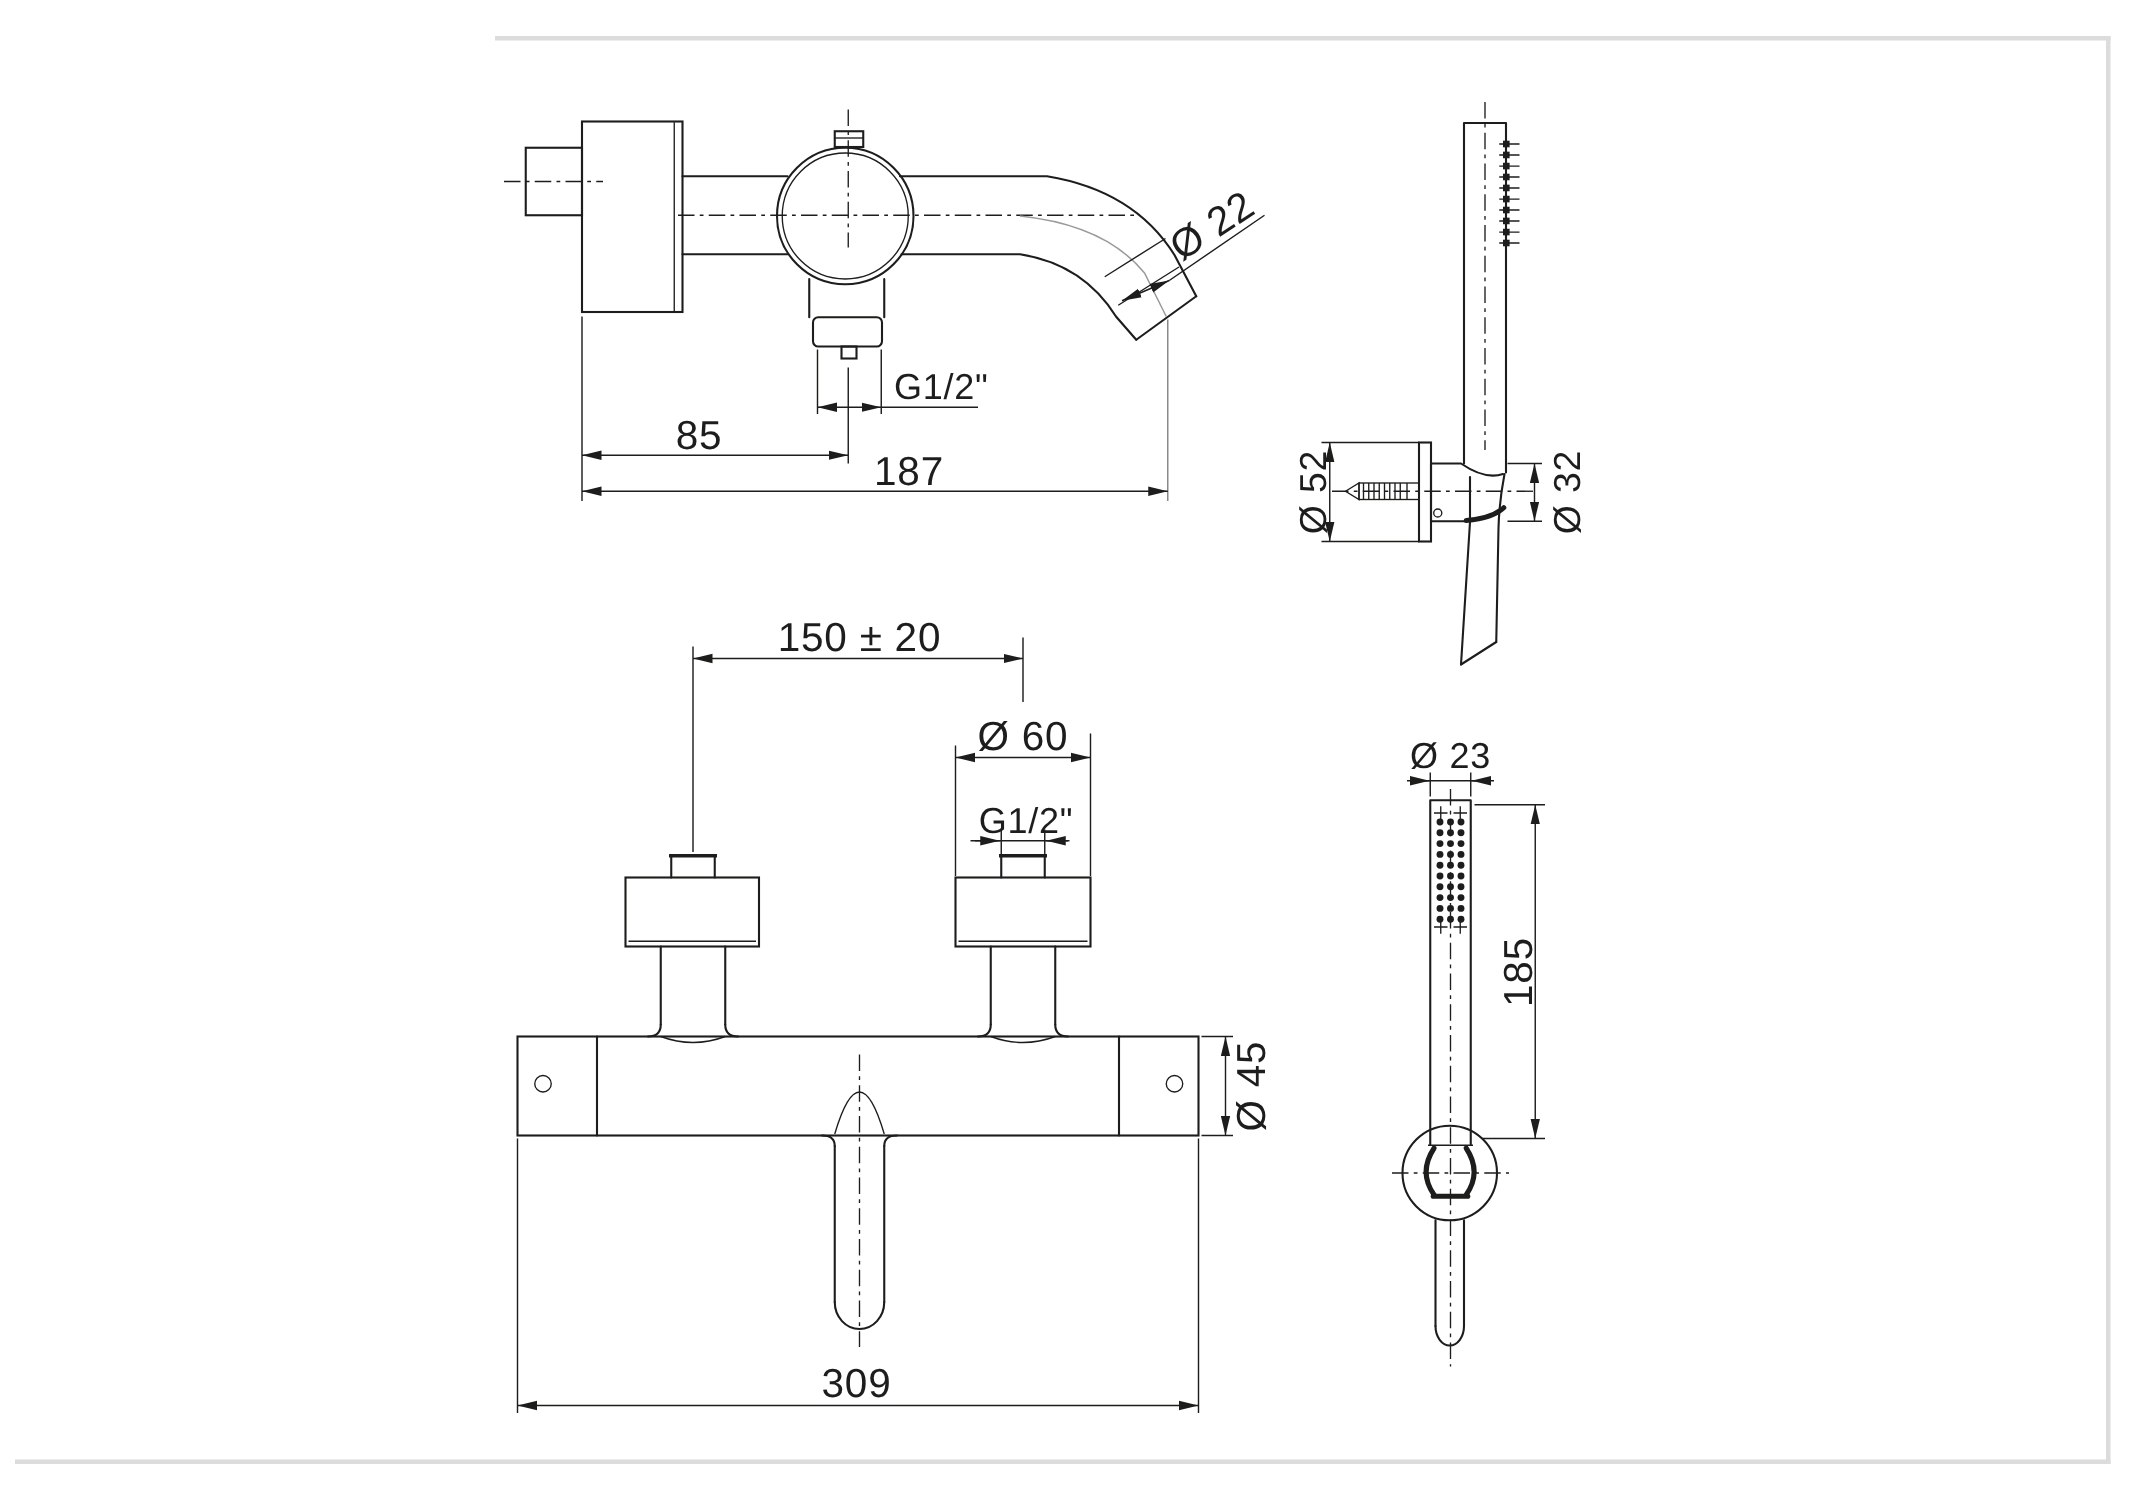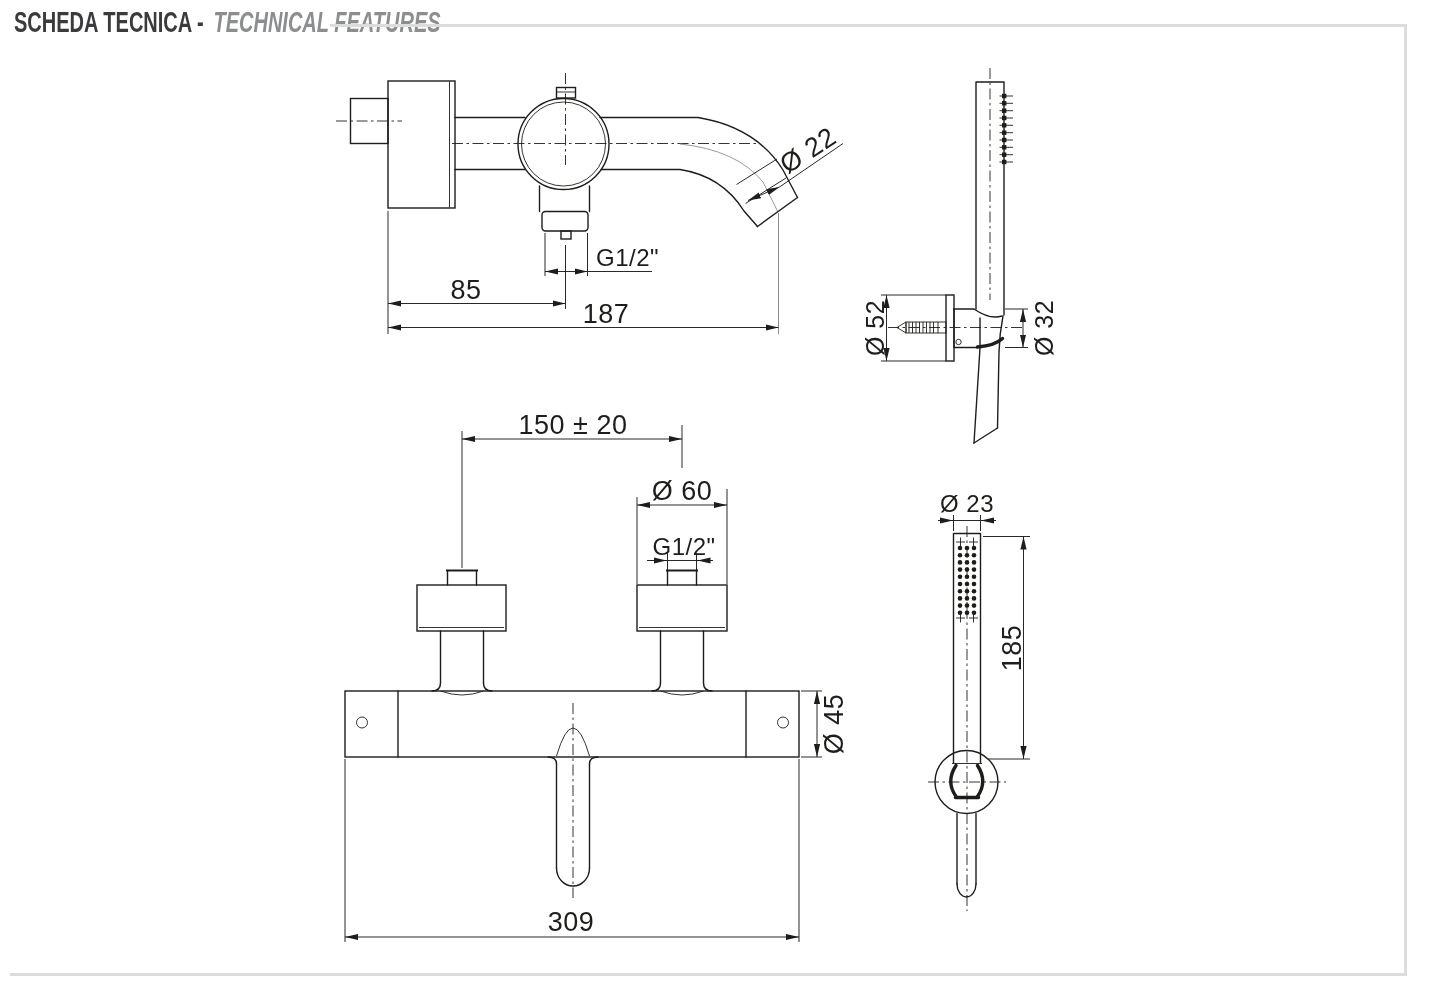--- a/index.html
+++ b/index.html
@@ -26,26 +26,20 @@
   .dot{fill:#1d1d1b;stroke:none;}
   .dimtxt{font-family:"Liberation Sans",sans-serif;font-size:27px;fill:#1d1d1b;letter-spacing:0.5px;}
   .dimtxt.sm{font-size:24px;}
   .dimtxt.md{font-size:25px;}
 </style>
 </head>
 <body>
 
 <div id="sheet">
 
-  <div class="title">
-    <span class="title-inner">
-      <span class="t-primary">SCHEDA TECNICA -</span>
-      <span class="t-secondary">TECHNICAL FEATURES</span>
-    </span>
-  </div>
   <div class="rule top"></div>
   <div class="rule right"></div>
   <div class="rule bottom"></div>
 
   <svg width="1432" height="1002" viewBox="0 0 1432 1002">
     <defs>
       <marker id="arr" markerWidth="14" markerHeight="8" refX="13" refY="4" orient="auto-start-reverse" markerUnits="userSpaceOnUse">
         <path d="M13,4 L0,0.9 L0,7.1 Z" fill="#1d1d1b"></path>
       </marker>
     </defs>

